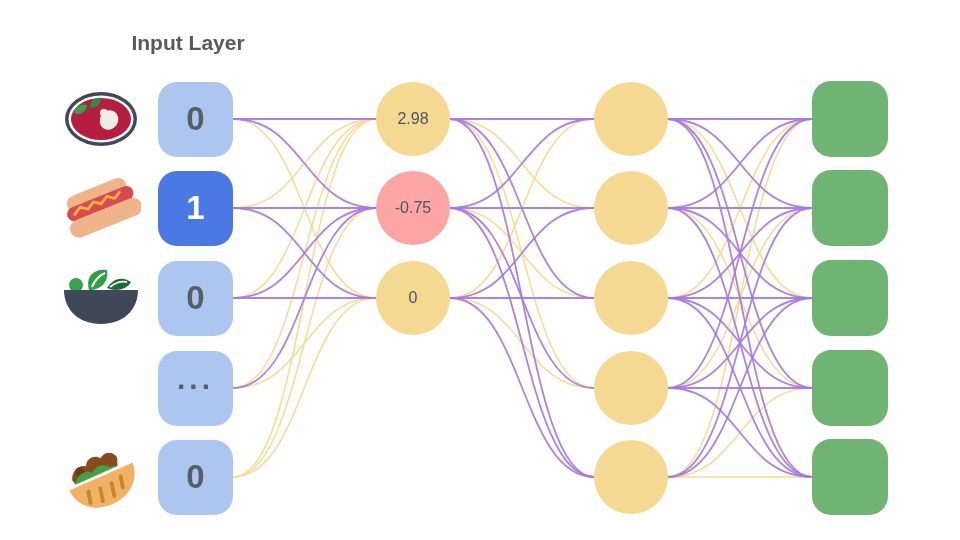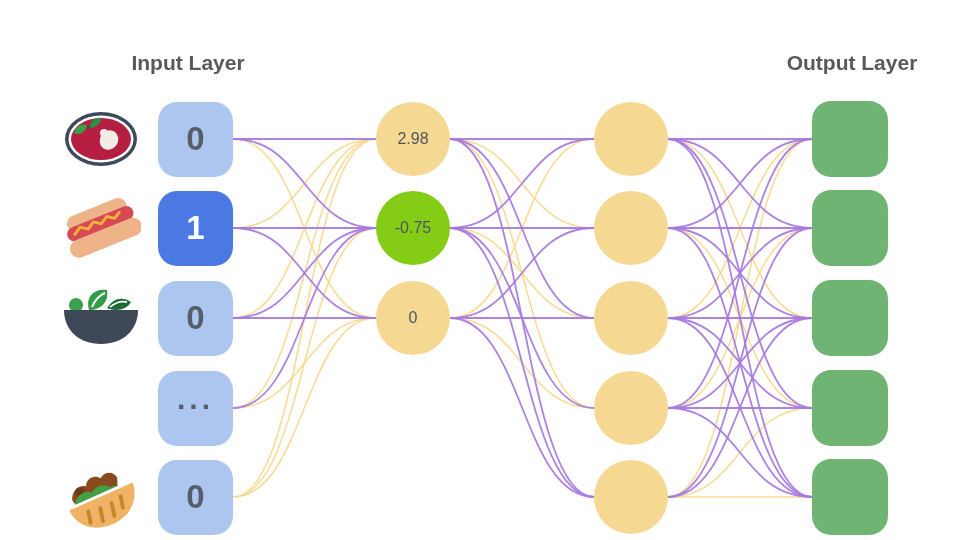--- a/index.html
+++ b/index.html
@@ -1,17 +1,17 @@
 <!DOCTYPE html>
 <html><head>
 <meta charset="utf-8">
 <style>
   html,body{margin:0;padding:0;background:#ffffff;}
   body{width:960px;height:540px;overflow:hidden;font-family:"Liberation Sans",sans-serif;}
-  .stage{position:relative;width:960px;height:384px;background:#ffffff;margin-top:20px;}
+  .stage{position:relative;width:960px;height:384px;background:#ffffff;}
   #edges{position:absolute;left:0;top:0;z-index:1;}
   .layer-title{position:absolute;top:32px;transform:translateX(-50%);font-size:21px;
     font-weight:bold;color:#595959;white-space:nowrap;z-index:3;line-height:1;}
   .node{position:absolute;display:flex;align-items:center;justify-content:center;z-index:2;}
   .input-square{width:75px;height:75px;border-radius:19px;font-size:33px;font-weight:bold;}
   .emb-circle{width:74px;height:74px;border-radius:50%;font-size:16px;font-weight:400;color:#4d5562;}
   .out-square{width:76px;height:76px;border-radius:19px;}
   .icon-box{position:absolute;width:80px;height:70px;display:flex;align-items:center;
     justify-content:center;z-index:2;}
   .icon-box svg{display:block;}
@@ -72,21 +72,20 @@
       <path d="M668 298 C 740 298, 740 388, 812 388" fill="none" stroke="#a678e0" stroke-width="1.8" stroke-opacity="0.92"></path>
       <path d="M668 298 C 740 298, 740 477, 812 477" fill="none" stroke="#a678e0" stroke-width="1.8" stroke-opacity="0.92"></path>
       <path d="M668 388 C 740 388, 740 119, 812 119" fill="none" stroke="#a678e0" stroke-width="1.8" stroke-opacity="0.92"></path>
       <path d="M668 388 C 740 388, 740 298, 812 298" fill="none" stroke="#a678e0" stroke-width="1.8" stroke-opacity="0.92"></path>
       <path d="M668 388 C 740 388, 740 388, 812 388" fill="none" stroke="#a678e0" stroke-width="1.8" stroke-opacity="0.92"></path>
       <path d="M668 388 C 740 388, 740 477, 812 477" fill="none" stroke="#a678e0" stroke-width="1.8" stroke-opacity="0.92"></path>
       <path d="M668 477 C 740 477, 740 208, 812 208" fill="none" stroke="#a678e0" stroke-width="1.8" stroke-opacity="0.92"></path>
       <path d="M668 477 C 740 477, 740 298, 812 298" fill="none" stroke="#a678e0" stroke-width="1.8" stroke-opacity="0.92"></path>
     </svg>
   <div class="layer-title" style="left: 188px; color: rgb(89, 89, 89);">Input Layer</div>
-  <div class="layer-title" style="left: 852px; color: rgb(89, 89, 89);">Output Layer</div>
   <div id="nodes">
       <div class="icon-box" style="left: 61px; top: 84px;">
         <svg width="76" height="62" viewBox="0 0 76 62">
           <ellipse cx="38" cy="31" rx="36" ry="27" fill="#3f4a59"></ellipse>
           <ellipse cx="38" cy="31" rx="32.5" ry="23.5" fill="#ffffff"></ellipse>
           <ellipse cx="38" cy="31" rx="30" ry="21" fill="#b51e41"></ellipse>
           <ellipse cx="46" cy="32" rx="9" ry="10" fill="#f3ece6" transform="rotate(35 46 32)"></ellipse>
           <circle cx="41" cy="25" r="4" fill="#f3ece6"></circle>
           <path d="M24 17 C18 15 12 19 11 25 C17 28 23 24 24 17 Z" fill="#35a14b"></path>
           <path d="M27 20 C27 13 32 9 38 10 C38 16 33 20 27 20 Z" fill="#2b8f42"></path>
@@ -141,21 +140,21 @@
             </g>
           </g>
         </svg>
       </div>
       <div class="node input-square" style="left: 158px; top: 439.5px; background: rgb(173, 198, 240); color: rgb(86, 94, 104);">
         <span>0</span>
       </div>
       <div class="node emb-circle" style="left: 376px; top: 82px; background: rgb(245, 217, 146);">
         <span>2.98</span>
       </div>
-      <div class="node emb-circle" style="left: 376px; top: 171px; background: #84cc16; align-items: center;">
+      <div class="node emb-circle" style="left: 376px; top: 171px; background: #fca5a5; align-items: center;">
         <span>-0.75</span>
       </div>
       <div class="node emb-circle" style="left: 376px; top: 261px; background: rgb(245, 217, 146);">
         <span>0</span>
       </div>
       <div class="node emb-circle" style="left: 594px; top: 82px; background: rgb(245, 217, 146);"></div>
       <div class="node emb-circle" style="left: 594px; top: 171px; background: rgb(245, 217, 146);"></div>
       <div class="node emb-circle" style="left: 594px; top: 261px; background: rgb(245, 217, 146);"></div>
       <div class="node emb-circle" style="left: 594px; top: 351px; background: rgb(245, 217, 146);"></div>
       <div class="node emb-circle" style="left: 594px; top: 440px; background: rgb(245, 217, 146);"></div>

